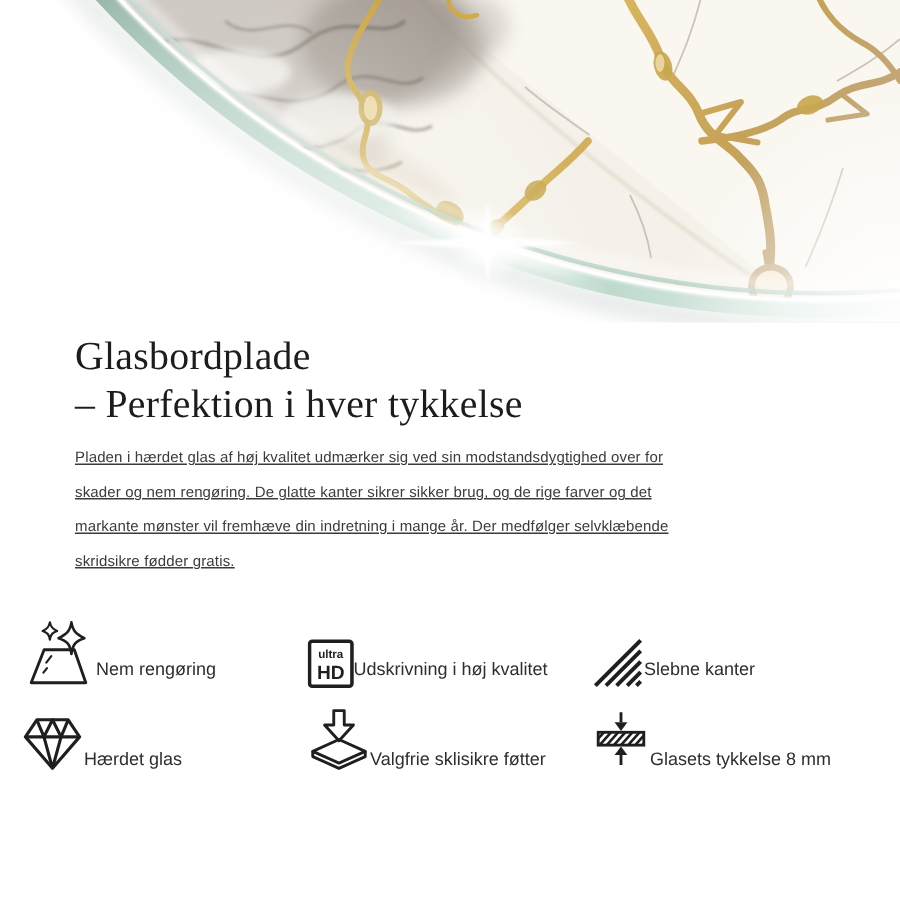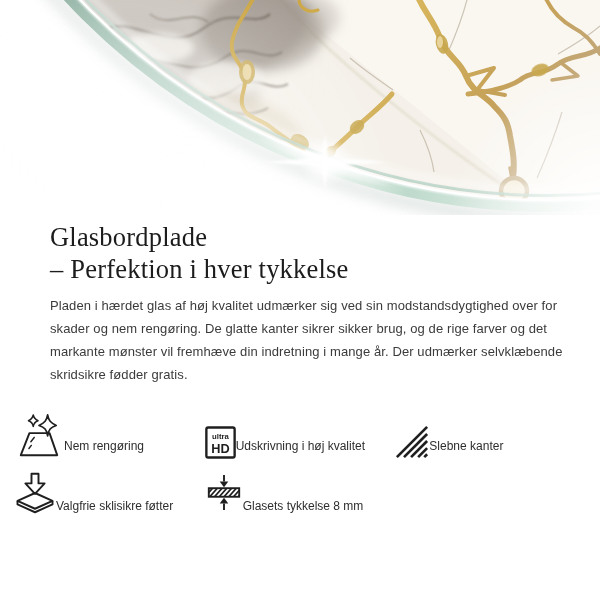--- a/index.html
+++ b/index.html
@@ -3,21 +3,21 @@
 <meta charset="utf-8">
 <style>
   html,body{margin:0;padding:0;background:#ffffff;}
   .page{position:relative;width:600px;height:540px;overflow:hidden;background:#ffffff;
         font-family:"Liberation Sans", sans-serif;}
   .hero{position:relative;width:600px;height:215px;background:#ffffff;overflow:hidden;}
   .hero svg{display:block;}
   .content{padding:0 50px;}
   h1{margin:6px 0 0;font-family:"Liberation Serif", serif;font-weight:400;
      font-size:26.5px;line-height:32px;letter-spacing:0.2px;color:#1c1c1c;}
-  .intro{margin-top:9px;font-size:13px;line-height:23px;color:#3b3b3b;letter-spacing:0.1px;}
+  .intro{margin-top:9px;font-size:10px;line-height:23px;color:#3b3b3b;letter-spacing:0.1px;text-decoration:underline;}
   .intro div{white-space:nowrap;}
   .features{display:grid;grid-template-columns:repeat(3,1fr);row-gap:18px;
             padding:0 14px;margin-top:27px;}
   .feature{display:flex;align-items:center;}
   .fi{height:46px;display:flex;align-items:flex-end;justify-content:center;color:#1f1f1f;}
   .feature:nth-child(n+4) .fi{height:38px;}
   .flabel{margin-top:19px;font-size:12px;line-height:14px;color:#2e2e2e;text-align:center;}
   .uhd-top{font:700 8.5px "Liberation Sans", sans-serif;}
   .uhd-bottom{font:700 14px "Liberation Sans", sans-serif;}
 </style>
@@ -158,21 +158,21 @@
   </div>
 
   <div class="content">
     <h1>
       <span>Glasbordplade</span><br>
       <span>– Perfektion i hver tykkelse</span>
     </h1>
     <div class="intro">
       <div>Pladen i hærdet glas af høj kvalitet udmærker sig ved sin modstandsdygtighed over for</div>
       <div>skader og nem rengøring. De glatte kanter sikrer sikker brug, og de rige farver og det</div>
-      <div>markante mønster vil fremhæve din indretning i mange år. Der udmærker selvklæbende</div>
+      <div>markante mønster vil fremhæve din indretning i mange år. Der medfølger selvklæbende</div>
       <div>skridsikre fødder gratis.</div>
     </div>
   </div>
 
   <div class="features">
 
     <div class="feature">
       <div class="fi">
         <svg width="50" height="46" viewBox="0 0 52 48" fill="none" stroke="currentColor">
           <path d="M16 21 L37 21 L45 44 L7 44 Z" stroke-width="2" stroke-linejoin="round"></path>
@@ -201,20 +201,31 @@
           <path d="M2 34 L34 2" stroke-width="2.8"></path>
           <path d="M9.5 34 L34 9.5" stroke-width="2.8"></path>
           <path d="M17 34 L34 17" stroke-width="2.8"></path>
           <path d="M24.5 34 L34 24.5" stroke-width="2.8"></path>
           <path d="M31 34 L34 31" stroke-width="2.8"></path>
         </svg>
       </div>
       <div class="flabel">Slebne kanter</div>
     </div>
 
+    <div class="feature">
+      <div class="fi">
+        <svg width="42" height="38" viewBox="0 0 44 40" fill="none" stroke="currentColor" stroke-width="2.2" stroke-linejoin="round">
+          <path d="M3 15 L11 3 L33 3 L41 15 L22 37 Z"></path>
+          <path d="M3 15 L41 15"></path>
+          <path d="M11 3 L16 15 L22 3 L28 15 L33 3"></path>
+          <path d="M16 15 L22 37 M28 15 L22 37"></path>
+        </svg>
+      </div>
+      <div class="flabel">Hærdet glas</div>
+    </div>
 
     <div class="feature">
       <div class="fi">
         <svg width="42" height="44" viewBox="0 0 48 50" fill="none" stroke="currentColor" stroke-width="2.2" stroke-linejoin="round">
           <path d="M20 3 L28 3 L28 14 L35 14 L24 26 L13 14 L20 14 Z"></path>
           <path d="M4 34 L24 25 L44 34 L24 43 Z"></path>
           <path d="M4 34 L4 38 L24 47 L44 38 L44 34"></path>
         </svg>
       </div>
       <div class="flabel">Valgfrie sklisikre føtter</div>

